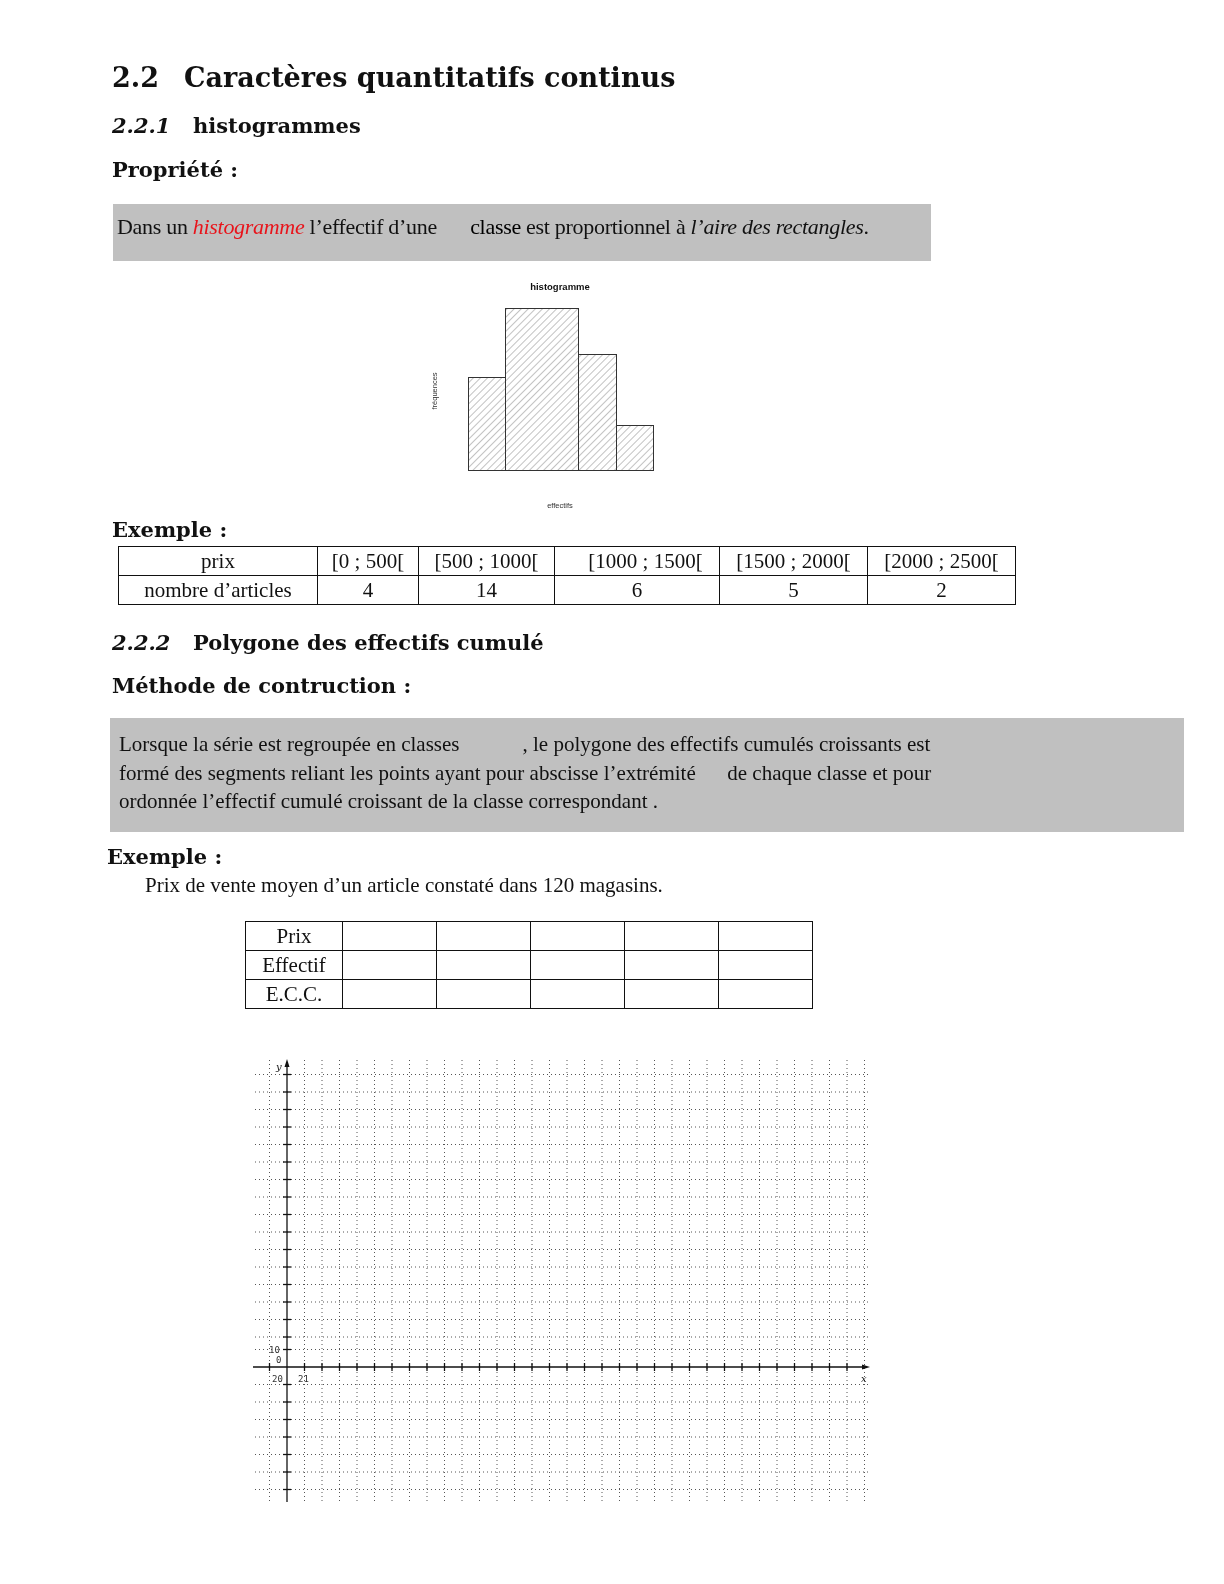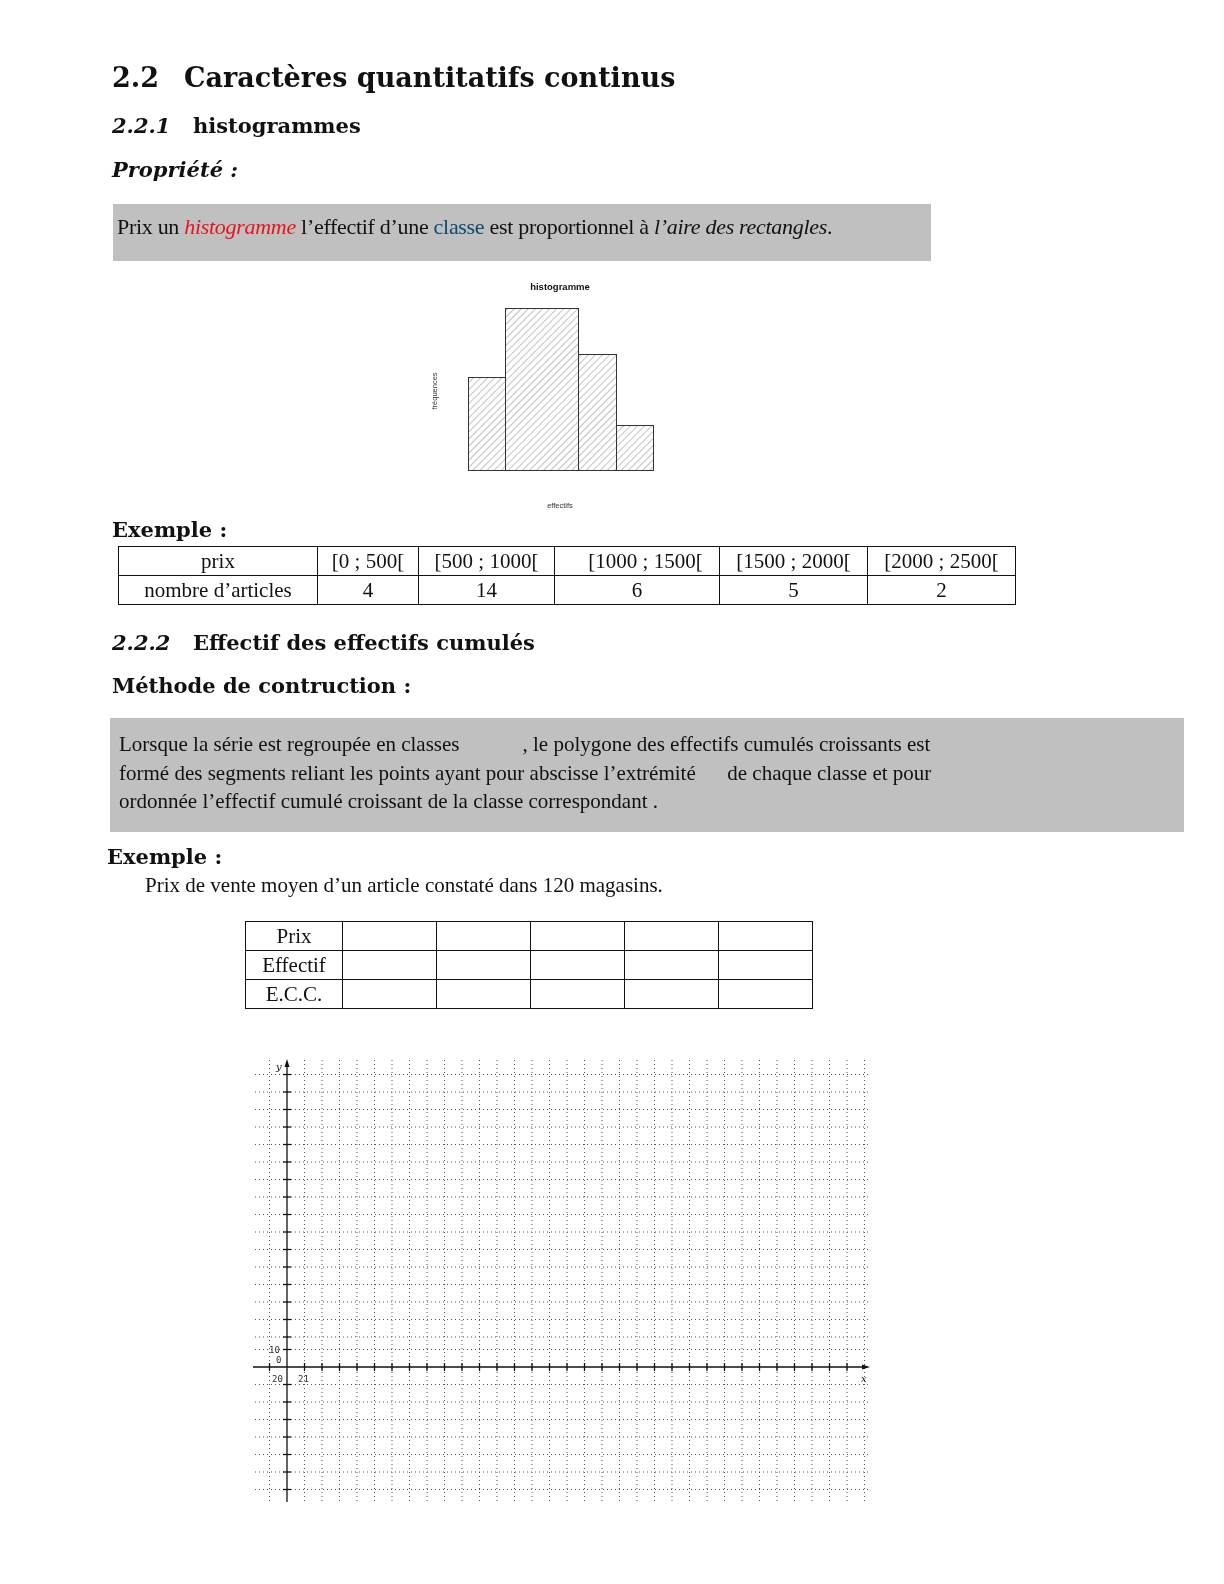--- a/index.html
+++ b/index.html
@@ -7,21 +7,21 @@
   .abs { position:absolute; }
   .h-sec { left:112px; top:62px; font-size:27px; font-weight:bold; white-space:nowrap; }
   .h-sec .num { display:inline-block; width:72px; }
   .h-sub { font-size:21px; font-weight:bold; white-space:nowrap; }
   .h-sub .num { display:inline-block; width:81px;font-style:italic; }
   .h-para { font-size:21px; font-weight:bold; white-space:nowrap; }
   .graybox { background:#c0c0c0; }
   .prop-box { left:113px; top:204px; width:818px; height:57px; }
   .prop-text { position:absolute; left:4px; top:10px; font-family:"Liberation Serif","DejaVu Serif",serif; font-size:22px; white-space:nowrap; letter-spacing:-0.3px; }
   .red-it { color:#e8141b; font-style:italic; }
-  .blue { color:#0c4a6e; }
+  .blue { color:#000000;margin-left:28px; }
   .it { font-style:italic; }
   table.ex { border-collapse:collapse; font-family:"Liberation Serif","DejaVu Serif",serif; font-size:21px; }
   table.ex td { border:1px solid #111; text-align:center; padding:0; height:28px; line-height:26px; white-space:nowrap; }
   .method-box { left:110px; top:718px; width:1074px; height:114px; }
   .method-text { position:absolute; left:9px; top:12px; width:945px; font-family:"Liberation Serif","DejaVu Serif",serif; font-size:21px; line-height:28.5px; text-align:justify; }
   .method-text div { white-space:nowrap; }
   .body-text { font-family:"Liberation Serif","DejaVu Serif",serif; font-size:21px; white-space:nowrap; }
   table.ecc { border-collapse:collapse; font-family:"Liberation Serif","DejaVu Serif",serif; font-size:21px; }
   table.ecc td { border:1px solid #111; height:28px; padding:0; text-align:center; line-height:26px; }
   .small-sans { font-family:"Liberation Sans","DejaVu Sans",sans-serif; }
@@ -30,25 +30,25 @@
 <body>
 
 <div class="abs h-sec">
   <span class="num">2.2</span><span>Caractères quantitatifs continus</span>
 </div>
 
 <div class="abs h-sub" style="left:112px; top:113px;">
   <span class="num">2.2.1</span><span>histogrammes</span>
 </div>
 
-<div class="abs h-para" style="left:112px; top:157px;font-style:italic;">Propriété :</div>
+<div class="abs h-para" style="left:112px; top:157px;">Propriété :</div>
 
 <div class="abs graybox prop-box">
   <div class="prop-text">
-    <span>Prix un </span><span class="red-it">histogramme</span><span> l’effectif d’une </span><span class="blue">classe</span><span> est proportionnel à </span><span class="it">l’aire des rectangles</span><span>.</span>
+    <span>Dans un </span><span class="red-it">histogramme</span><span> l’effectif d’une </span><span class="blue">classe</span><span> est proportionnel à </span><span class="it">l’aire des rectangles</span><span>.</span>
   </div>
 </div>
 
 <div class="abs" style="left:420px; top:275px; width:260px; height:240px;">
   <svg width="260" height="240" viewBox="0 0 260 240">
     <defs>
       <pattern id="hatch" patternUnits="userSpaceOnUse" width="5" height="5" patternTransform="rotate(45)">
         <line x1="0" y1="0" x2="0" y2="5" stroke="#777" stroke-width="0.9"></line>
       </pattern>
     </defs>
@@ -79,21 +79,21 @@
     <td>4</td>
     <td>14</td>
     <td>6</td>
     <td>5</td>
     <td>2</td>
   </tr>
 </tbody>
   </table>
 
 <div class="abs h-sub" style="left:112px; top:630px;">
-  <span class="num">2.2.2</span><span>Effectif des effectifs cumulés</span>
+  <span class="num">2.2.2</span><span>Polygone des effectifs cumulé</span>
 </div>
 
 <div class="abs h-para" style="left:112px; top:673px;">Méthode de contruction :</div>
 
 <div class="abs graybox method-box">
   <div class="method-text">
     <div style="white-space:pre;">Lorsque la série est regroupée en classes            , le polygone des effectifs cumulés croissants est</div>
     <div style="white-space:pre;">formé des segments reliant les points ayant pour abscisse l’extrémité      de chaque classe et pour</div>
     <div style="white-space:pre;">ordonnée l’effectif cumulé croissant de la classe correspondant .</div>
   </div>

